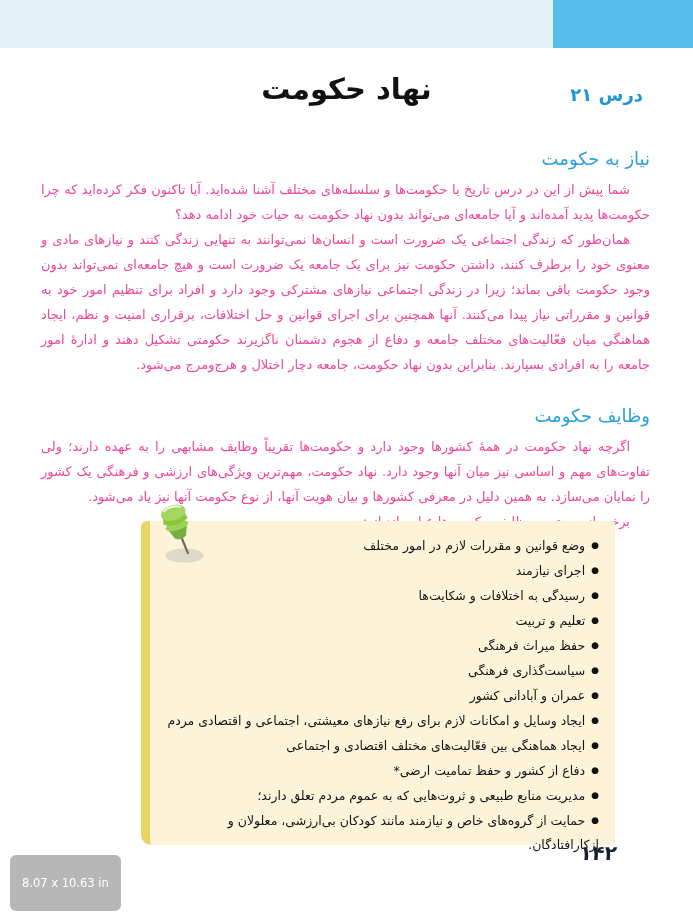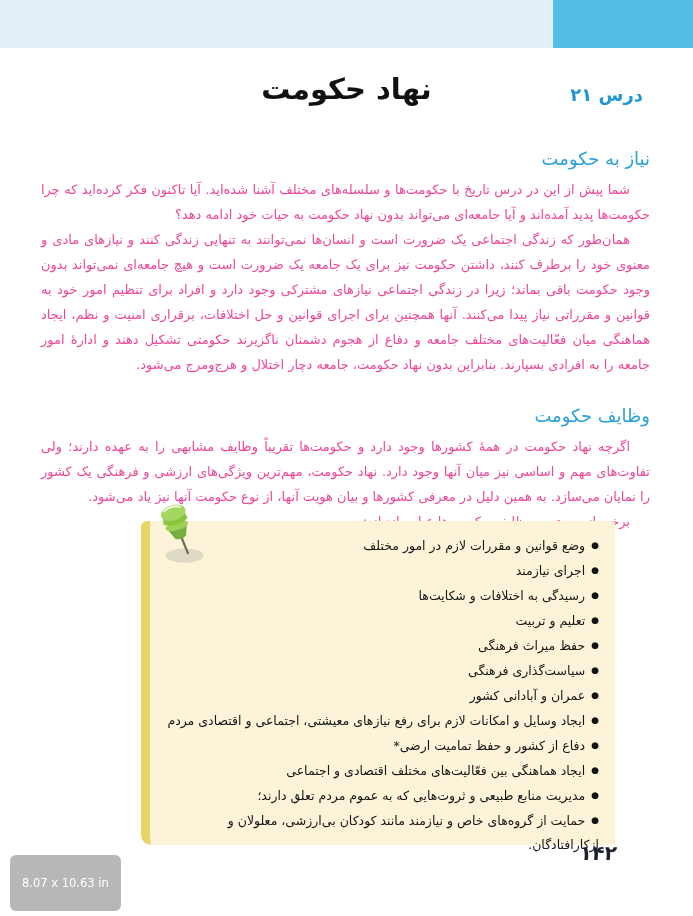--- a/index.html
+++ b/index.html
@@ -146,22 +146,22 @@
 
     <ul class="note-list">
       <li>وضع قوانین و مقررات لازم در امور مختلف</li>
       <li>اجرای نیازمند</li>
       <li>رسیدگی به اختلافات و شکایت‌ها</li>
       <li>تعلیم و تربیت</li>
       <li>حفظ میراث فرهنگی</li>
       <li>سیاست‌گذاری فرهنگی</li>
       <li>عمران و آبادانی کشور</li>
       <li>ایجاد وسایل و امکانات لازم برای رفع نیازهای معیشتی، اجتماعی و اقتصادی مردم</li>
+      <li>ایجاد هماهنگی بین فعّالیت‌های مختلف اقتصادی و اجتماعی</li>
       <li>دفاع از کشور و حفظ تمامیت ارضی*</li>
-      <li>ایجاد هماهنگی بین فعّالیت‌های مختلف اقتصادی و اجتماعی</li>
       <li>مدیریت منابع طبیعی و ثروت‌هایی که به عموم مردم تعلق دارند؛</li>
       <li>حمایت از گروه‌های خاص و نیازمند مانند کودکان بی‌ارزشی، معلولان و ازکارافتادگان.</li>
     </ul>
   </div>
 
   <div class="page-number">۱۴۲</div>
 
   <div class="size-badge">8.07 x 10.63 in</div>
 
 </div>

